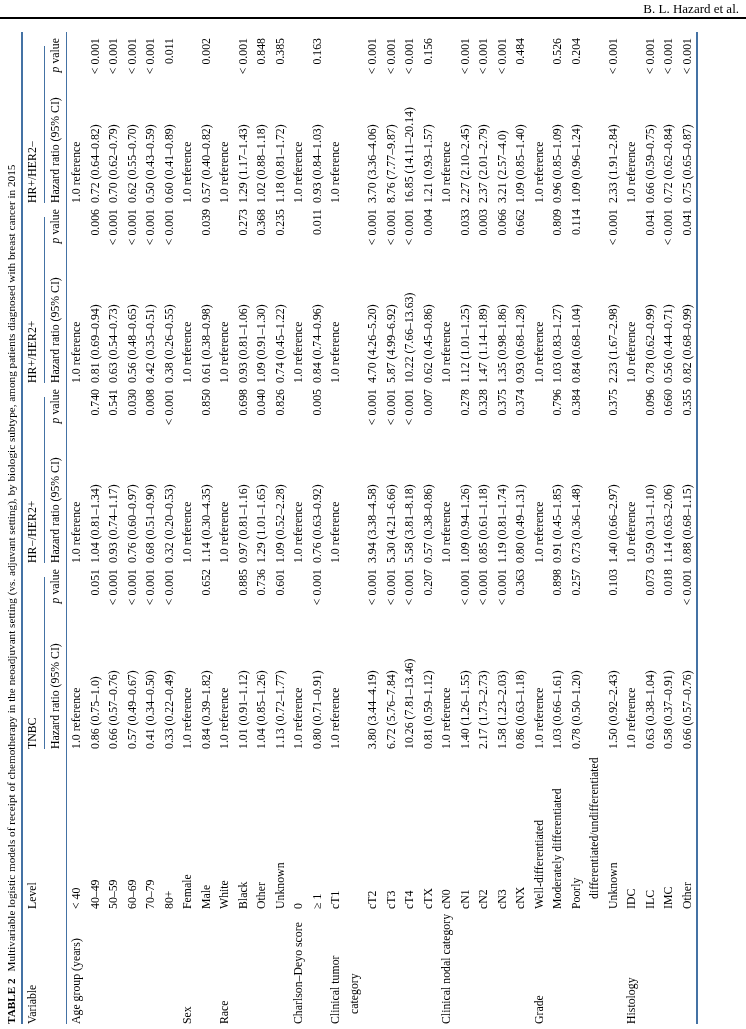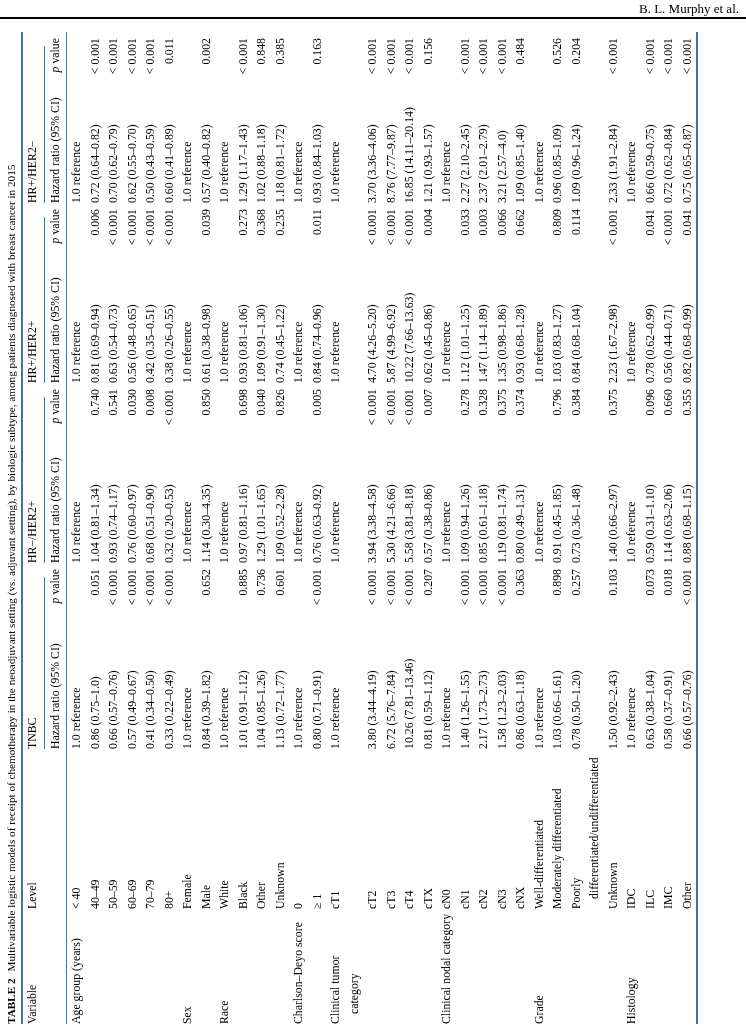--- a/index.html
+++ b/index.html
@@ -24,21 +24,21 @@
   tbody td{font-size:11.8px;line-height:18.5px;}
   td.c-var,td.c-lvl{padding-left:10px;text-indent:-10px;padding-right:4px;}
   td.c-hr{padding-right:4px;}
   td.c-p{text-align:right;padding-right:6px;}
   i.pit{font-style:italic;}
 </style>
 </head>
 <body>
 
 <div class="page">
-  <div class="running-head">B. L. Murphy et al.</div>
+  <div class="running-head">B. L. Hazard et al.</div>
   <div class="head-rule"></div>
 
   <div class="rot-wrap">
     <div class="rot">
 
       <div class="title">
         <span class="tlabel">TABLE 2</span><span>Multivariable logistic models of receipt of chemotherapy in the neoadjuvant setting (vs. adjuvant setting), by biologic subtype, among patients diagnosed with breast cancer in 2015</span>
       </div>
 
       <table class="tbl">

